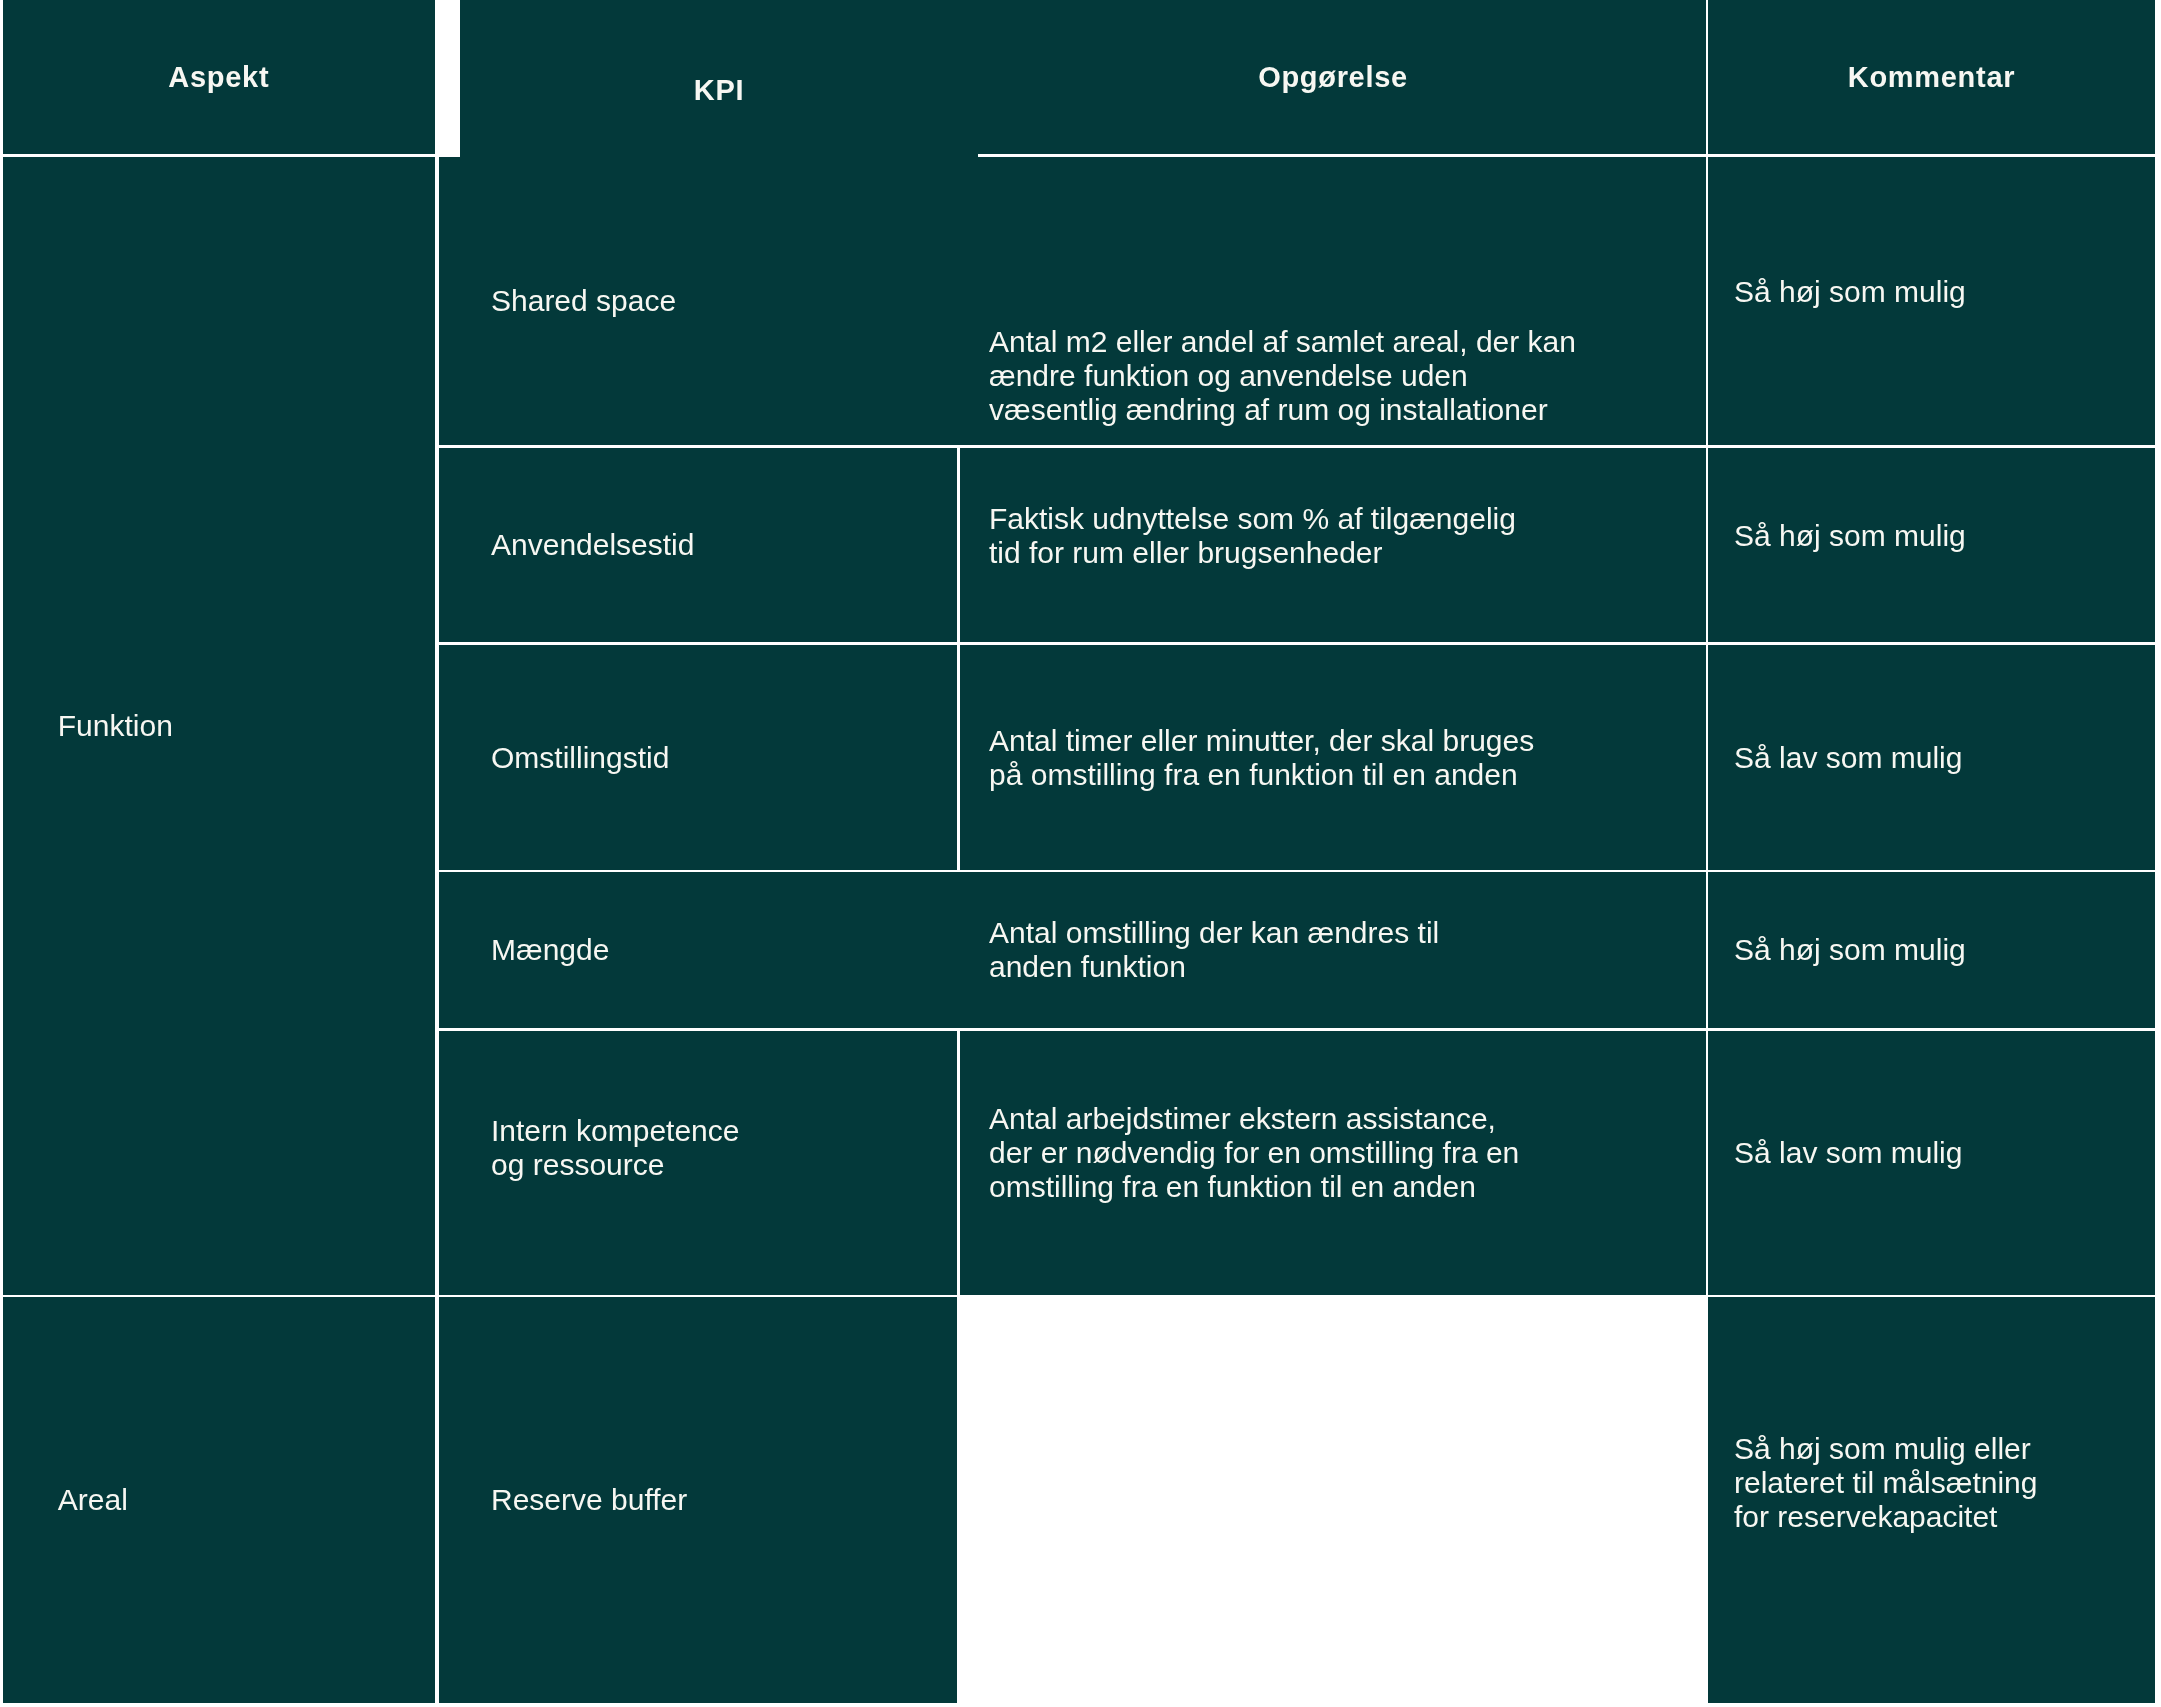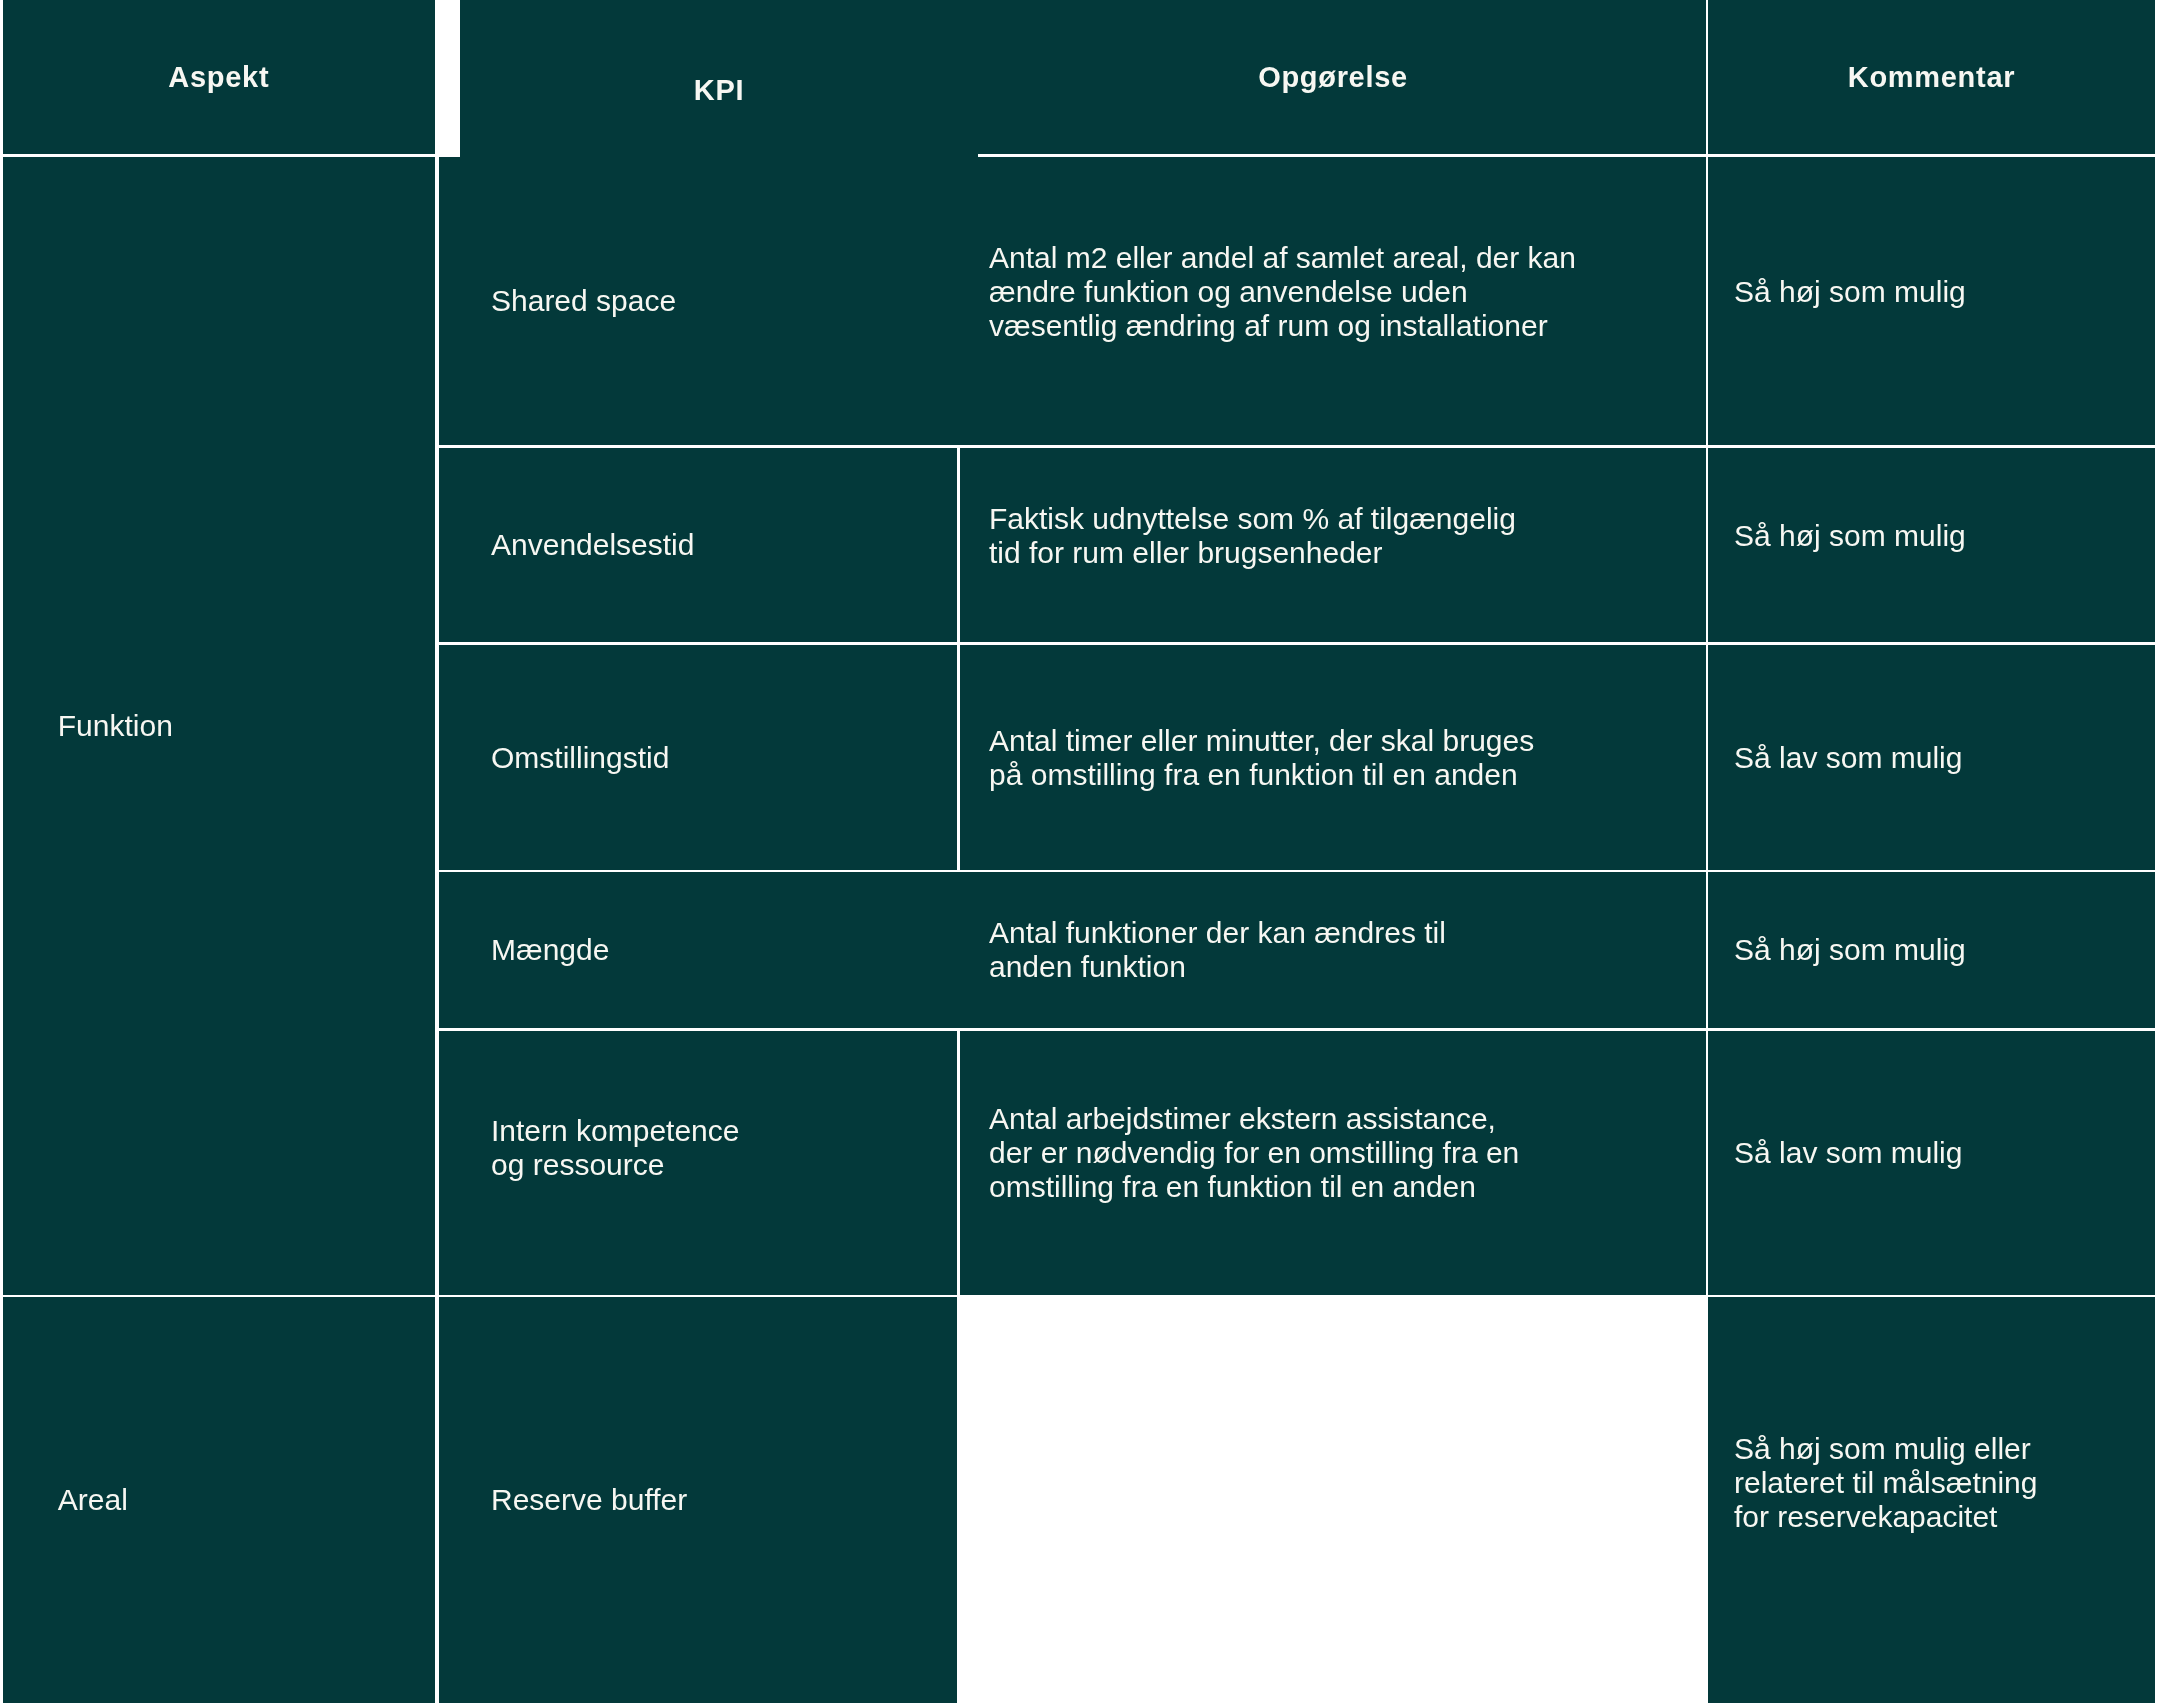--- a/index.html
+++ b/index.html
@@ -64,21 +64,21 @@
     <span>Kommentar</span>
   </div>
 
   <div class="cell body-text c1" style="left:2.8px; top:157px; width:432px; height:1138px;">
     <span>Funktion</span>
   </div>
 
   <div class="cell body-text c2" style="left:439px; top:157px; width:612px; height:288px;">
     <span>Shared space</span>
   </div>
-  <div class="cell body-text c3" style="left:960px; top:157px; width:746px; height:288px; padding-bottom:18px;">
+  <div class="cell body-text c3" style="left:960px; top:157px; width:746px; height:288px; padding-bottom:18px;align-items:flex-end;">
     <span>Antal m2 eller andel af samlet areal, der kan
 ændre funktion og anvendelse uden
 væsentlig ændring af rum og installationer</span>
   </div>
   <div class="cell body-text c4" style="left:1708px; top:157px; width:447px; height:288px; padding-bottom:18px;">
     <span>Så høj som mulig</span>
   </div>
 
   <div class="cell body-text c2" style="left:439px; top:448px; width:518px; height:194px;">
     <span>Anvendelsestid</span>
@@ -99,21 +99,21 @@
 på omstilling fra en funktion til en anden</span>
   </div>
   <div class="cell body-text c4" style="left:1708px; top:645px; width:447px; height:225px;">
     <span>Så lav som mulig</span>
   </div>
 
   <div class="cell body-text c2" style="left:439px; top:872px; width:614px; height:156px;">
     <span>Mængde</span>
   </div>
   <div class="cell body-text c3" style="left:960px; top:872px; width:746px; height:156px;">
-    <span>Antal funktioner der kan ændres til
+    <span>Antal omstilling der kan ændres til
 anden funktion</span>
   </div>
   <div class="cell body-text c4" style="left:1708px; top:872px; width:447px; height:156px;">
     <span>Så høj som mulig</span>
   </div>
 
   <div class="cell body-text c2" style="left:439px; top:1031px; width:518px; height:264px; padding-bottom:31px;">
     <span>Intern kompetence
 og ressource</span>
   </div>

